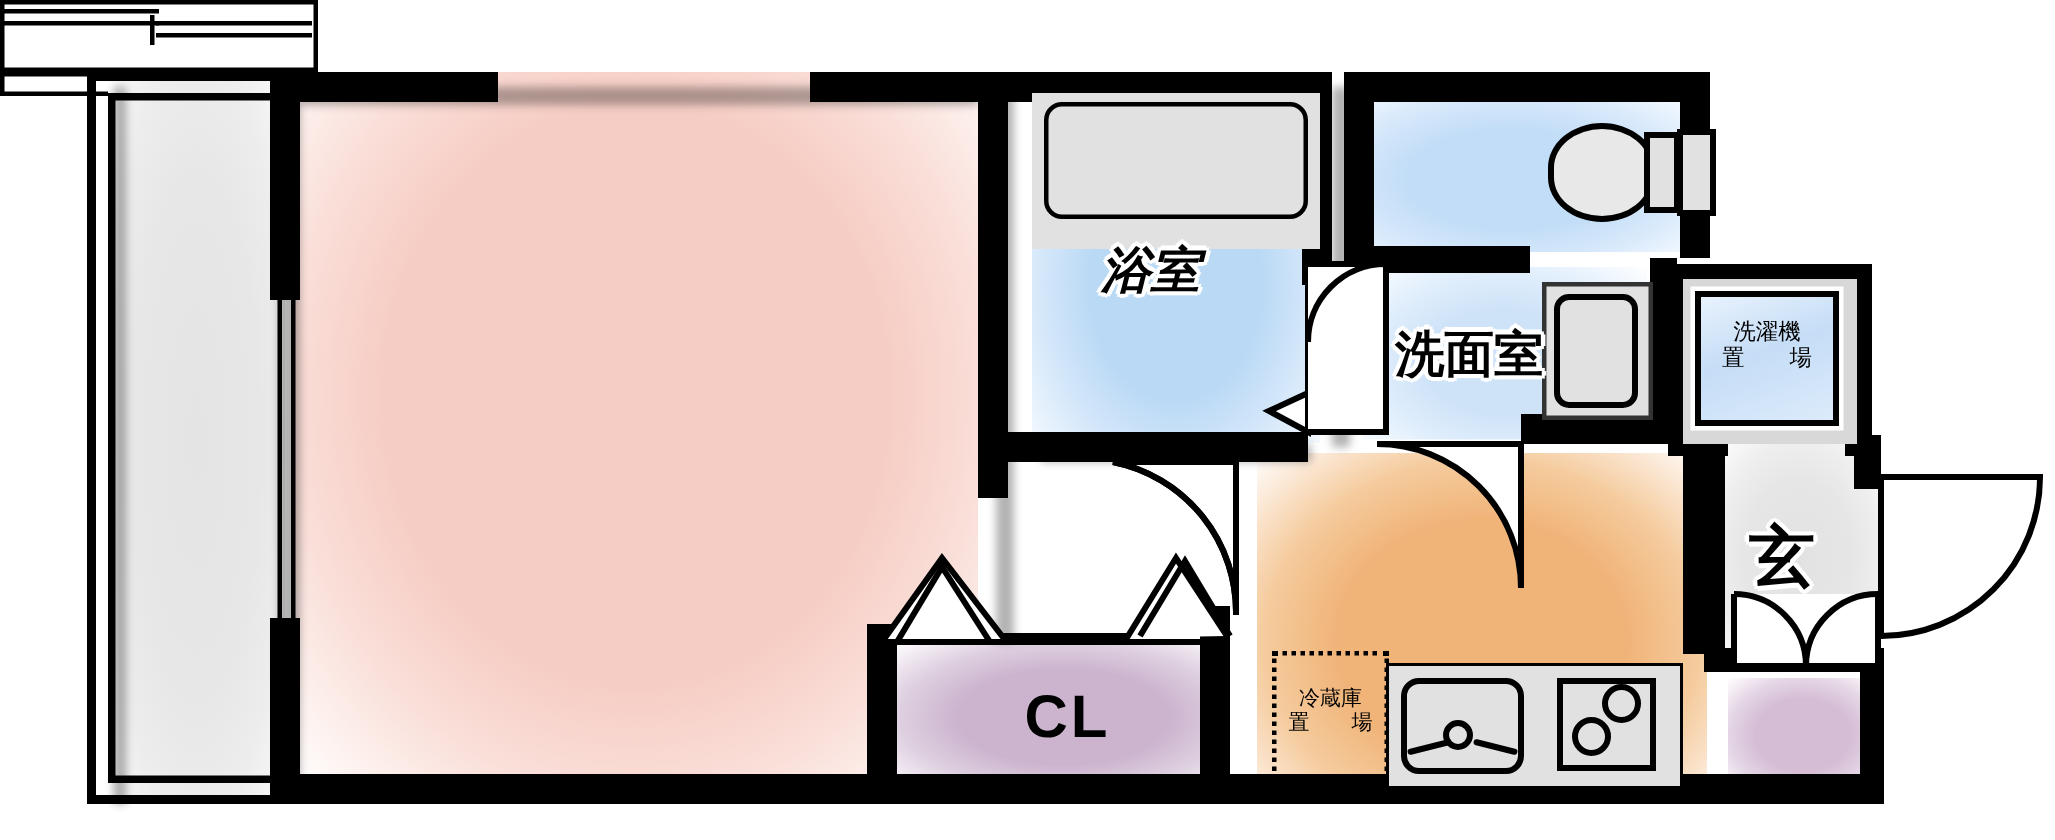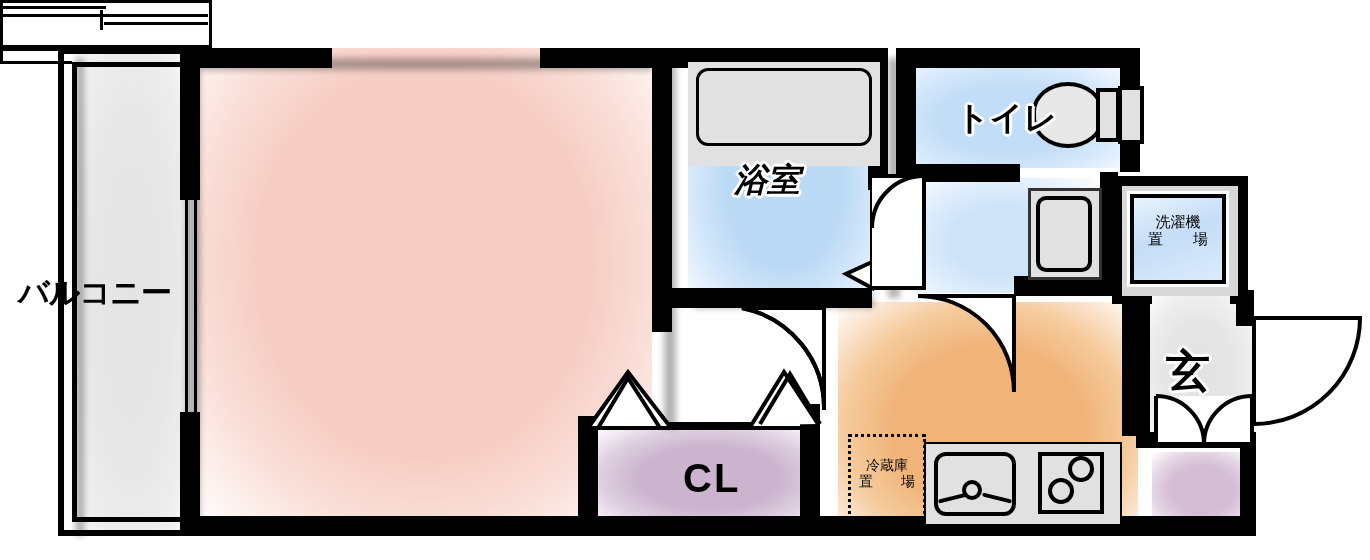--- a/index.html
+++ b/index.html
@@ -292,29 +292,28 @@
 
   <div class="fixture counter" style="left:924px; top:442px; width:198px; height:84px;"></div>
   <div class="fixture sink" style="left:934px; top:452px; width:82px; height:64px;"></div>
   <div class="fixture drain" style="left:962px; top:480px; width:20px; height:20px;"></div>
   <div class="fixture" style="left:938px; top:496px; width:30px; height:4px; background:#000; border-radius:3px; transform:rotate(-14deg); z-index:51;"></div>
   <div class="fixture" style="left:982px; top:496px; width:30px; height:4px; background:#000; border-radius:3px; transform:rotate(14deg); z-index:51;"></div>
   <div class="fixture stove" style="left:1038px; top:452px; width:66px; height:62px;"></div>
   <div class="fixture burner" style="left:1048px; top:478px; width:26px; height:26px;"></div>
   <div class="fixture burner" style="left:1068px; top:456px; width:26px; height:26px;"></div>
 
-  <div class="label label-balcony" style="left:18px; top:272px;">バルコニー</div>
 
   <div class="label label-room" style="left:332px; top:228px; width:180px;">
   </div>
 
   <div class="label label-mid" style="left:734px; top:158px;font-style:italic;">浴室</div>
 
-  <div class="label label-mid" style="left:956px; top:96px;">トイレ</div>
-
+
+  <div class="label label-mid" style="left:930px; top:214px;">洗面室</div>
 
   <div class="label label-genkan" style="left:1166px; top:342px;">玄</div>
 
   <div class="label label-cl" style="left:683px; top:456px;">CL</div>
 
   <svg class="overlay" viewBox="0 0 1370 560">
 
     <g>
       <polyline points="872,172 872,288 846,274 872,262" fill="#ffffff" stroke="#000" stroke-width="4" stroke-linejoin="miter"></polyline>
       <polyline points="872,176 924,176 924,288 872,288" fill="#ffffff" stroke="#000" stroke-width="4"></polyline>

